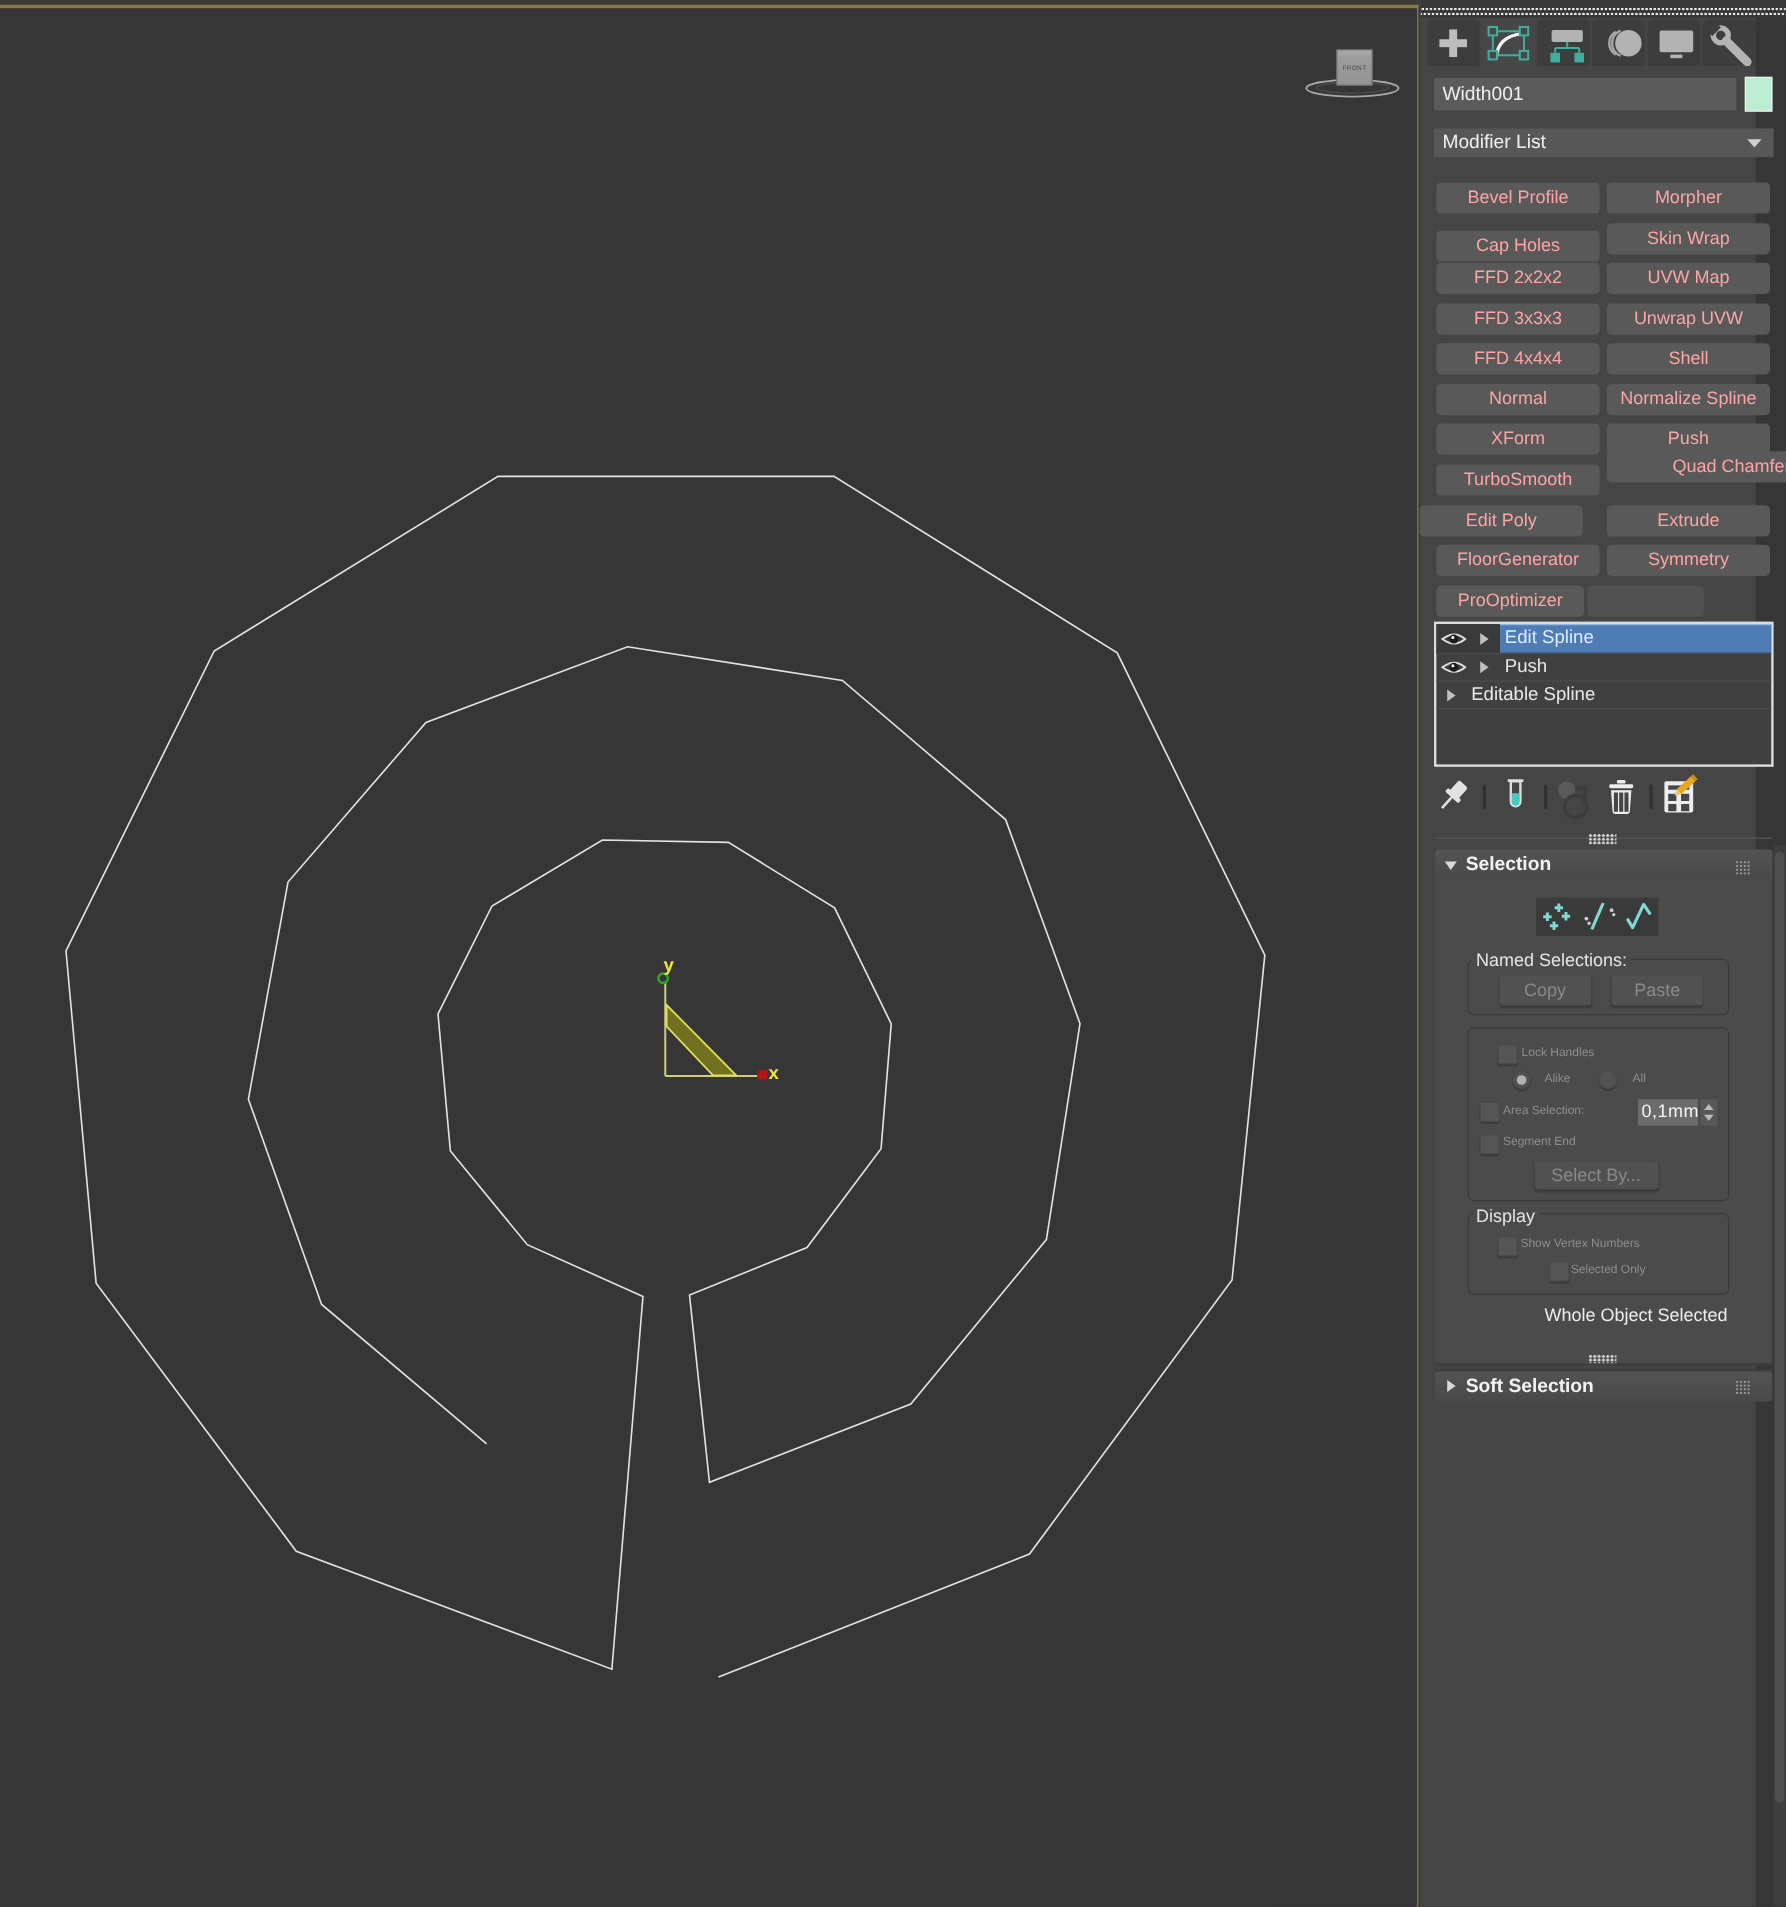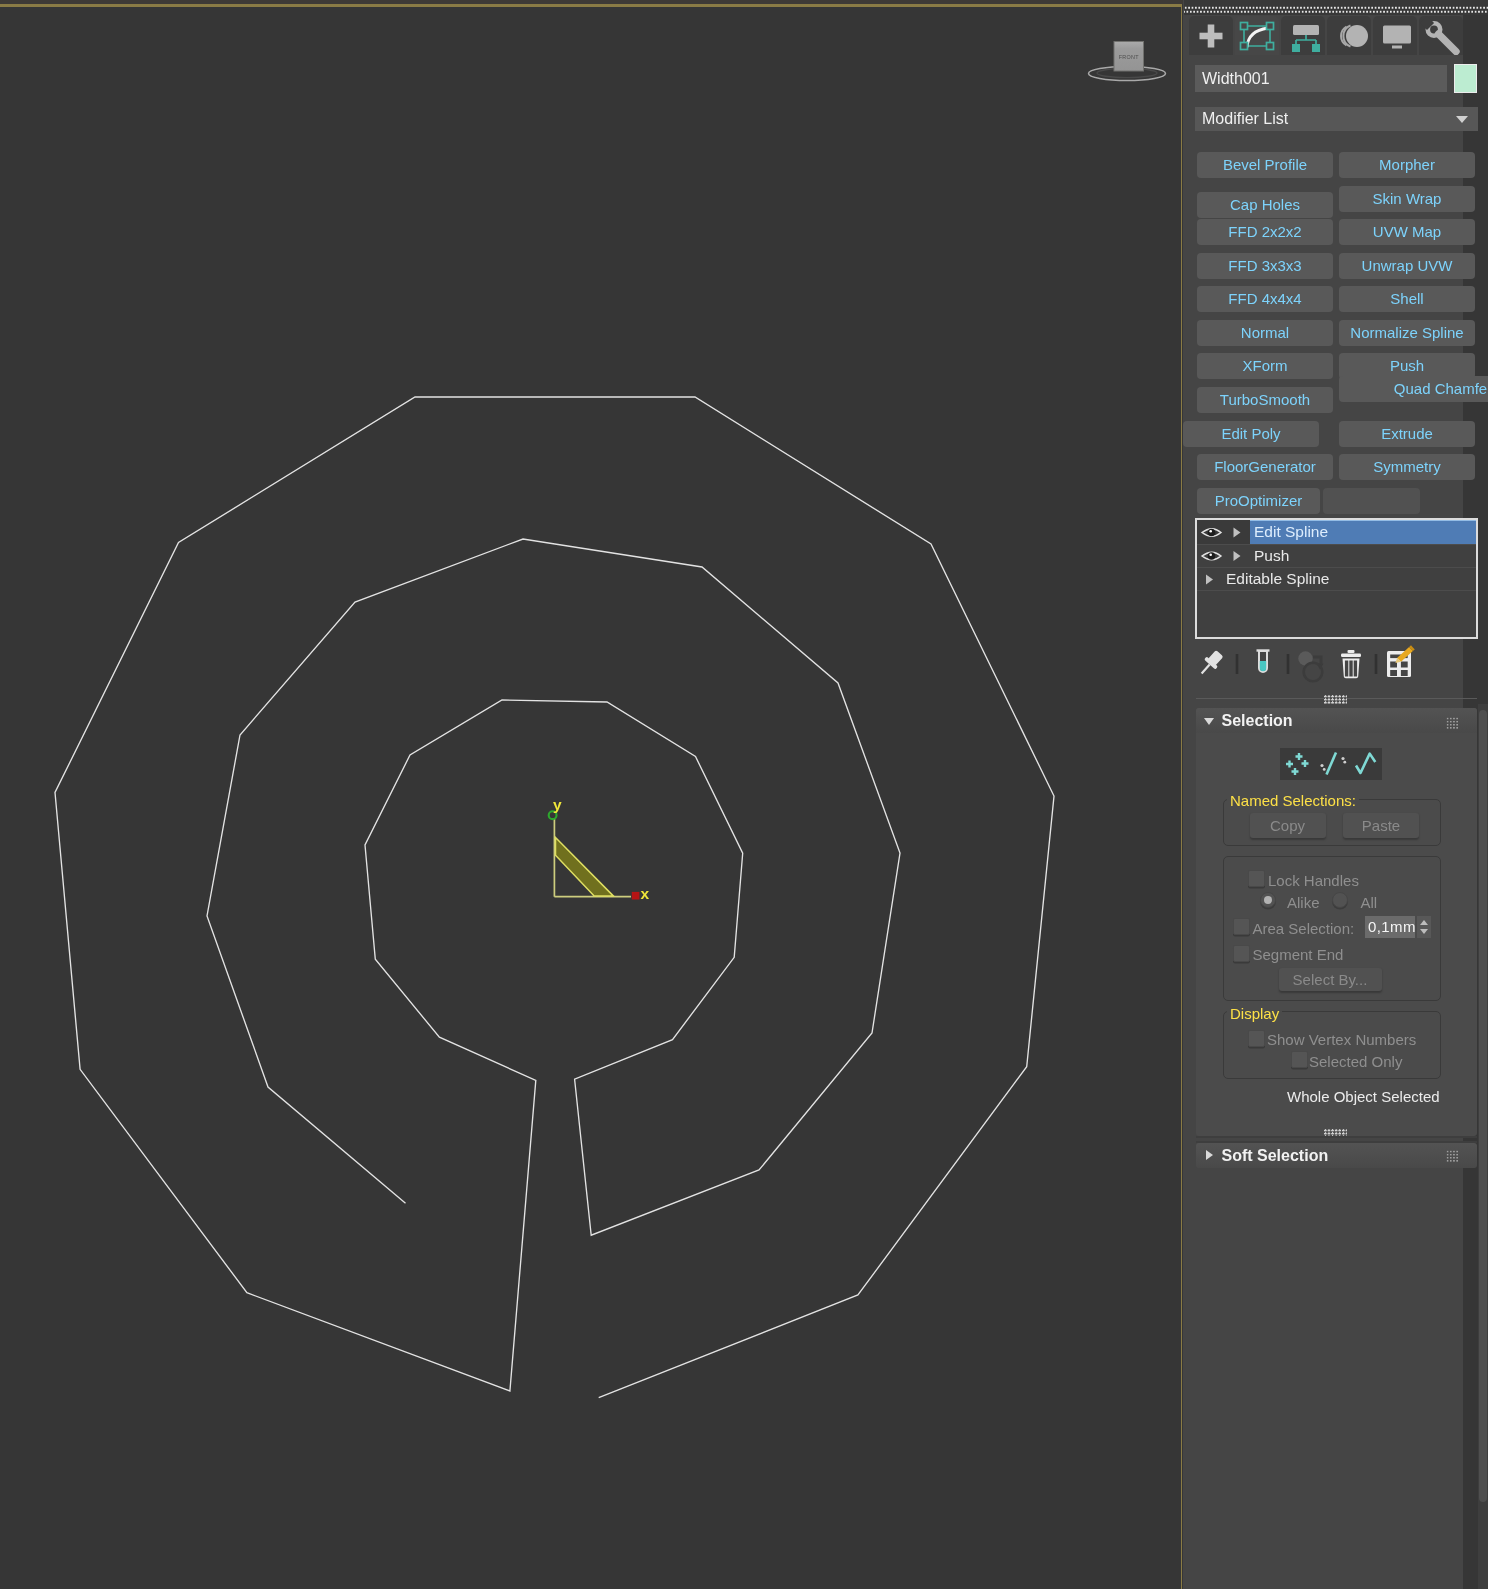--- a/index.html
+++ b/index.html
@@ -3,24 +3,24 @@
 <style>
 html,body{margin:0;padding:0;width:1488px;height:1589px;overflow:hidden;background:#363636;
 font-family:"Liberation Sans",sans-serif;}
 .abs{position:absolute;}
 #topdark{left:0;top:0;width:1488px;height:4px;background:#3e3a36;}
 #topyellow{left:0;top:4px;width:1182px;height:2.6px;background:#8a7b45;}
 #vline{left:1180px;top:4px;width:2.2px;height:1585px;background:#8a7b45;}
 #vpsvg{left:0;top:0;}
 #panel{left:1183px;top:0;width:280px;height:1589px;background:#454545;}
 .btn{position:absolute;width:136px;height:26px;background:#595959;border-radius:4px;
-color:#7dd3fc;font-size:15px;text-align:center;line-height:26px;white-space:nowrap;}
+color:#fca5a5;font-size:15px;text-align:center;line-height:26px;white-space:nowrap;}
 .gbox{position:absolute;border:1.4px solid #3a3a3a;border-radius:5px;}
-.glabel{position:absolute;color:#fde047;font-size:15px;background:#4b4b4b;padding:0 3px;white-space:nowrap;}
-.dlabel{position:absolute;color:#8f8f8f;font-size:15px;white-space:nowrap;}
+.glabel{position:absolute;color:#e5e5e5;font-size:15px;background:#4b4b4b;padding:0 3px;white-space:nowrap;}
+.dlabel{position:absolute;color:#8f8f8f;font-size:10px;white-space:nowrap;}
 .cb{position:absolute;width:15px;height:15px;background:#555555;border:1px solid #494949;border-radius:2px;box-shadow:0 1.5px 0 rgba(0,0,0,0.22);}
 .dbtn{position:absolute;background:#515151;border-radius:3px;color:#8a8a8a;font-size:15px;
 text-align:center;box-shadow:0 1.5px 2px rgba(0,0,0,0.25);}
 </style></head>
 <body>
 <div class="abs" id="topdark"></div>
 <div class="abs" id="topyellow"></div>
 <div class="abs" id="vline"></div>
 <svg class="abs" id="vpsvg" width="1181" height="1589" viewBox="0 0 1181 1589">
   <rect x="0" y="7" width="1181" height="1582" fill="#363636"></rect>

